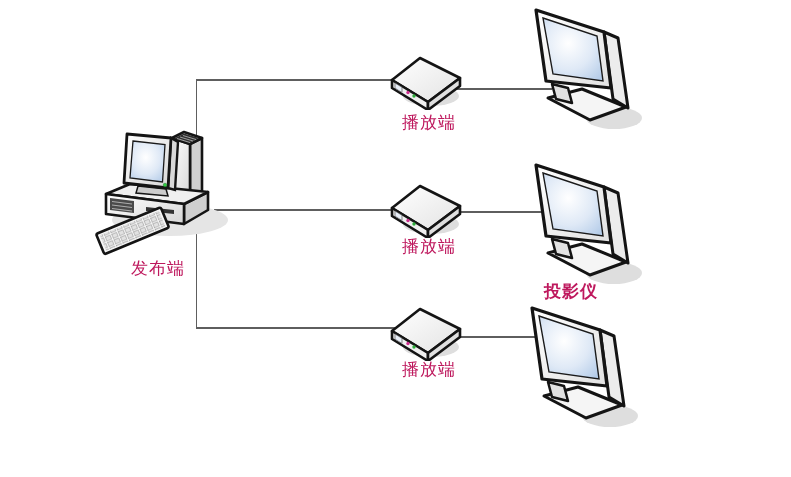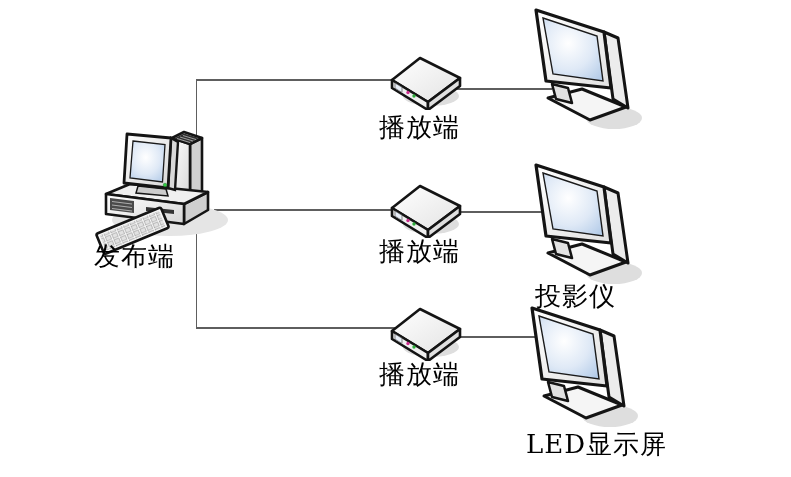--- a/index.html
+++ b/index.html
@@ -16,23 +16,23 @@
     position: absolute;
     background: #5e5e5e;
     z-index: 1;
   }
   .h { height: 1.6px; }
   .v { width: 1.6px; }
   .node { position: absolute; z-index: 2; }
   .label {
     position: absolute;
     z-index: 3;
-    font-size: 26px;
-    color: #000000;
-    text-align: left;
+    font-size: 17px;
+    color: #be185d;
+    text-align: center;
     letter-spacing: 1px;
     line-height: 1.3;
     white-space: nowrap;
   }
   
   #ln-trunk   { left: 195.5px; top: 79px;    height: 250px; }
   #ln-top     { left: 195.5px; top: 79px;    width: 205px; }
   #ln-mid     { left: 214px;   top: 209px;   width: 186px; }
   #ln-bottom  { left: 195.5px; top: 327.4px; width: 205px; }
   #ln-r1      { left: 444px;   top: 88.2px;  width: 108px; }
@@ -40,26 +40,26 @@
   #ln-r3      { left: 444px;   top: 336.4px; width: 100px; }
   
   #pc    { left: 86px;  top: 116px; width: 152px; height: 148px; }
   #pb1   { left: 383px; top: 50px;  width: 82px;  height: 60px; }
   #pb2   { left: 383px; top: 178px; width: 82px;  height: 60px; }
   #pb3   { left: 383px; top: 301px; width: 82px;  height: 60px; }
   #mon1  { left: 528px; top: 2px;   width: 120px; height: 135px; }
   #mon2  { left: 528px; top: 157px; width: 120px; height: 135px; }
   #mon3  { left: 524px; top: 300px; width: 120px; height: 135px; }
   
-  #lbl-pub { left: 94px;  top: 240px; width: 128px; }
+  #lbl-pub { left: 94px;  top: 258px; width: 128px; font-family: Liberation Serif, serif; }
   #lbl-p1  { left: 379px; top: 111px; width: 100px; }
   #lbl-p2  { left: 379px; top: 235px; width: 100px; }
   #lbl-p3  { left: 379px; top: 358px; width: 100px; }
   #lbl-d1  { left: 528px; top: 135px; width: 126px; }
-  #lbl-d2  { left: 535px; top: 280px; width: 126px; }
+  #lbl-d2  { left: 508px; top: 280px; width: 126px; font-weight: bold; }
   #lbl-d3  { left: 526px; top: 428px; width: 146px; }
   svg { display: block; width: 100%; height: 100%; }
 </style>
 </head>
 <body>
 
 <div class="canvas">
 
   <div class="line v" id="ln-trunk"></div>
   <div class="line h" id="ln-top"></div>
@@ -221,15 +221,14 @@
       <ellipse cx="86" cy="116" rx="28" ry="11" fill="#dedede"></ellipse>
       <g stroke="#141414" stroke-linejoin="round">
         <path d="M20,96 L54,87 L98,105 L62,118 Z" fill="#f5f5f5" stroke-width="3"></path>
         <path d="M76,30 L90,36 L100,106 L85,97 Z" fill="#ececec" stroke-width="3"></path>
         <path d="M24,82 L40,86 L44,101 L28,97 Z" fill="#e2e2e2" stroke-width="2.5"></path>
         <path d="M8,8 L76,30 L83,86 L18,79 Z" fill="url(#mPnl)" stroke-width="3.2"></path>
       </g>
       <path d="M15,16 L69,34 L75,79 L25,72 Z" fill="url(#mScr)" stroke="#1a1a1a" stroke-width="1.4"></path>
     </svg>
   </div>
-  <div class="label" id="lbl-d3">LED显示屏</div>
 
 </div>
 
 </body></html>

